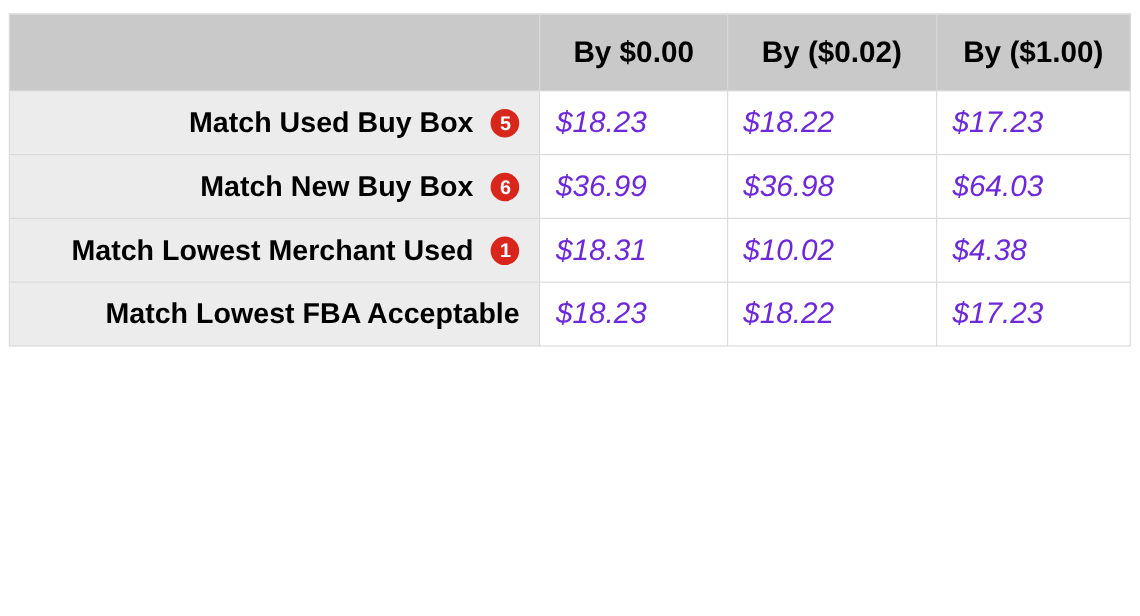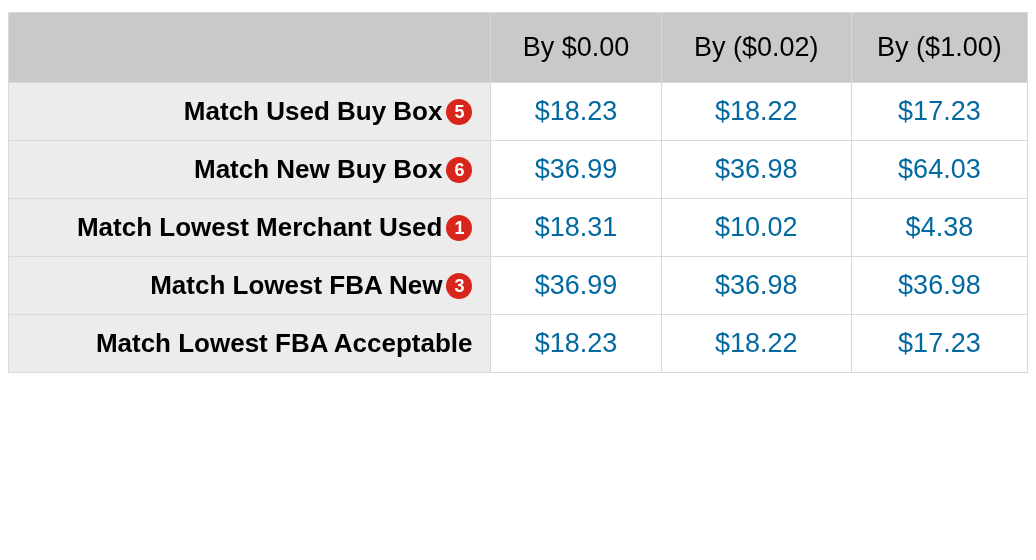--- a/index.html
+++ b/index.html
@@ -25,21 +25,21 @@
   col.val-col3 { width: 176px; }
 
   th, td {
     border: 1px solid #d9d9d9;
     padding: 0 14px;
     height: 58px;
     vertical-align: middle;
   }
   th {
     background: #c9c9c9;
-    font-weight: 400;
+    font-weight: 700;
     font-size: 27px;
     color: #000;
     text-align: center;
   }
   th.header-blank {
     font-weight: 400;
     height: 70px;
   }
   th.header-col {
     height: 70px;
@@ -47,30 +47,30 @@
   td.row-label {
     background: #ececec;
     text-align: right;
     font-weight: 700;
     font-size: 26px;
     color: #000;
     padding-right: 18px;
   }
   td.price-cell {
     background: #fff;
-    text-align: center;
     font-weight: 400;
     font-size: 27px;
-    color: #0369a1;
+    color: #6d28d9;
+    font-style: italic;
   }
   .label-inner {
     display: inline-flex;
     align-items: center;
     justify-content: flex-end;
-    gap: 2px;
+    gap: 14px;
   }
   .badge {
     display: inline-flex;
     align-items: center;
     justify-content: center;
     width: 26px;
     height: 26px;
     border-radius: 50%;
     background: #d9261c;
     color: #fff;
@@ -130,31 +130,20 @@
           <span class="badge">1</span>
         </span>
       </td>
       <td class="price-cell">$18.31</td>
       <td class="price-cell">$10.02</td>
       <td class="price-cell">$4.38</td>
     </tr>
     <tr>
       <td class="row-label">
         <span class="label-inner">
-          <span>Match Lowest FBA New</span>
-          <span class="badge">3</span>
-        </span>
-      </td>
-      <td class="price-cell">$36.99</td>
-      <td class="price-cell">$36.98</td>
-      <td class="price-cell">$36.98</td>
-    </tr>
-    <tr>
-      <td class="row-label">
-        <span class="label-inner">
           <span>Match Lowest FBA Acceptable</span>
         </span>
       </td>
       <td class="price-cell">$18.23</td>
       <td class="price-cell">$18.22</td>
       <td class="price-cell">$17.23</td>
     </tr>
   </tbody>
 </table>
 </div>

